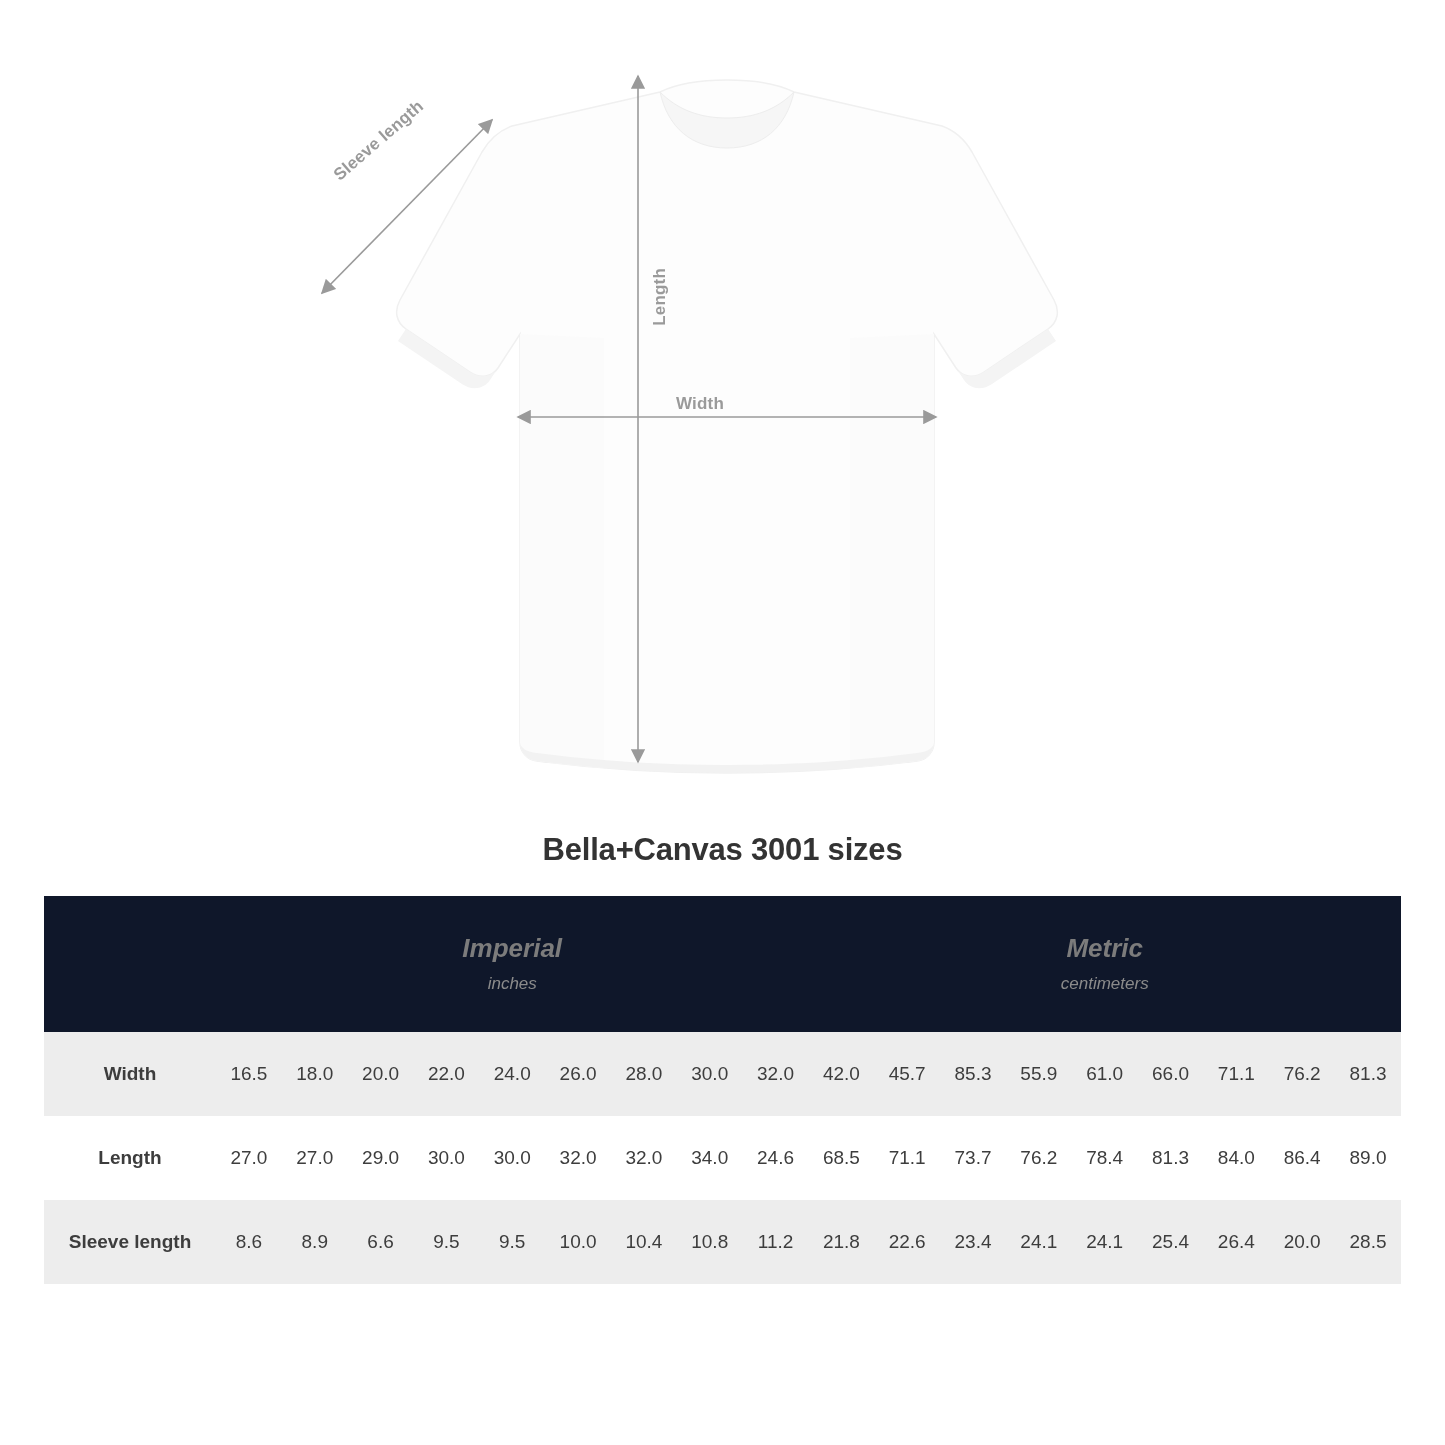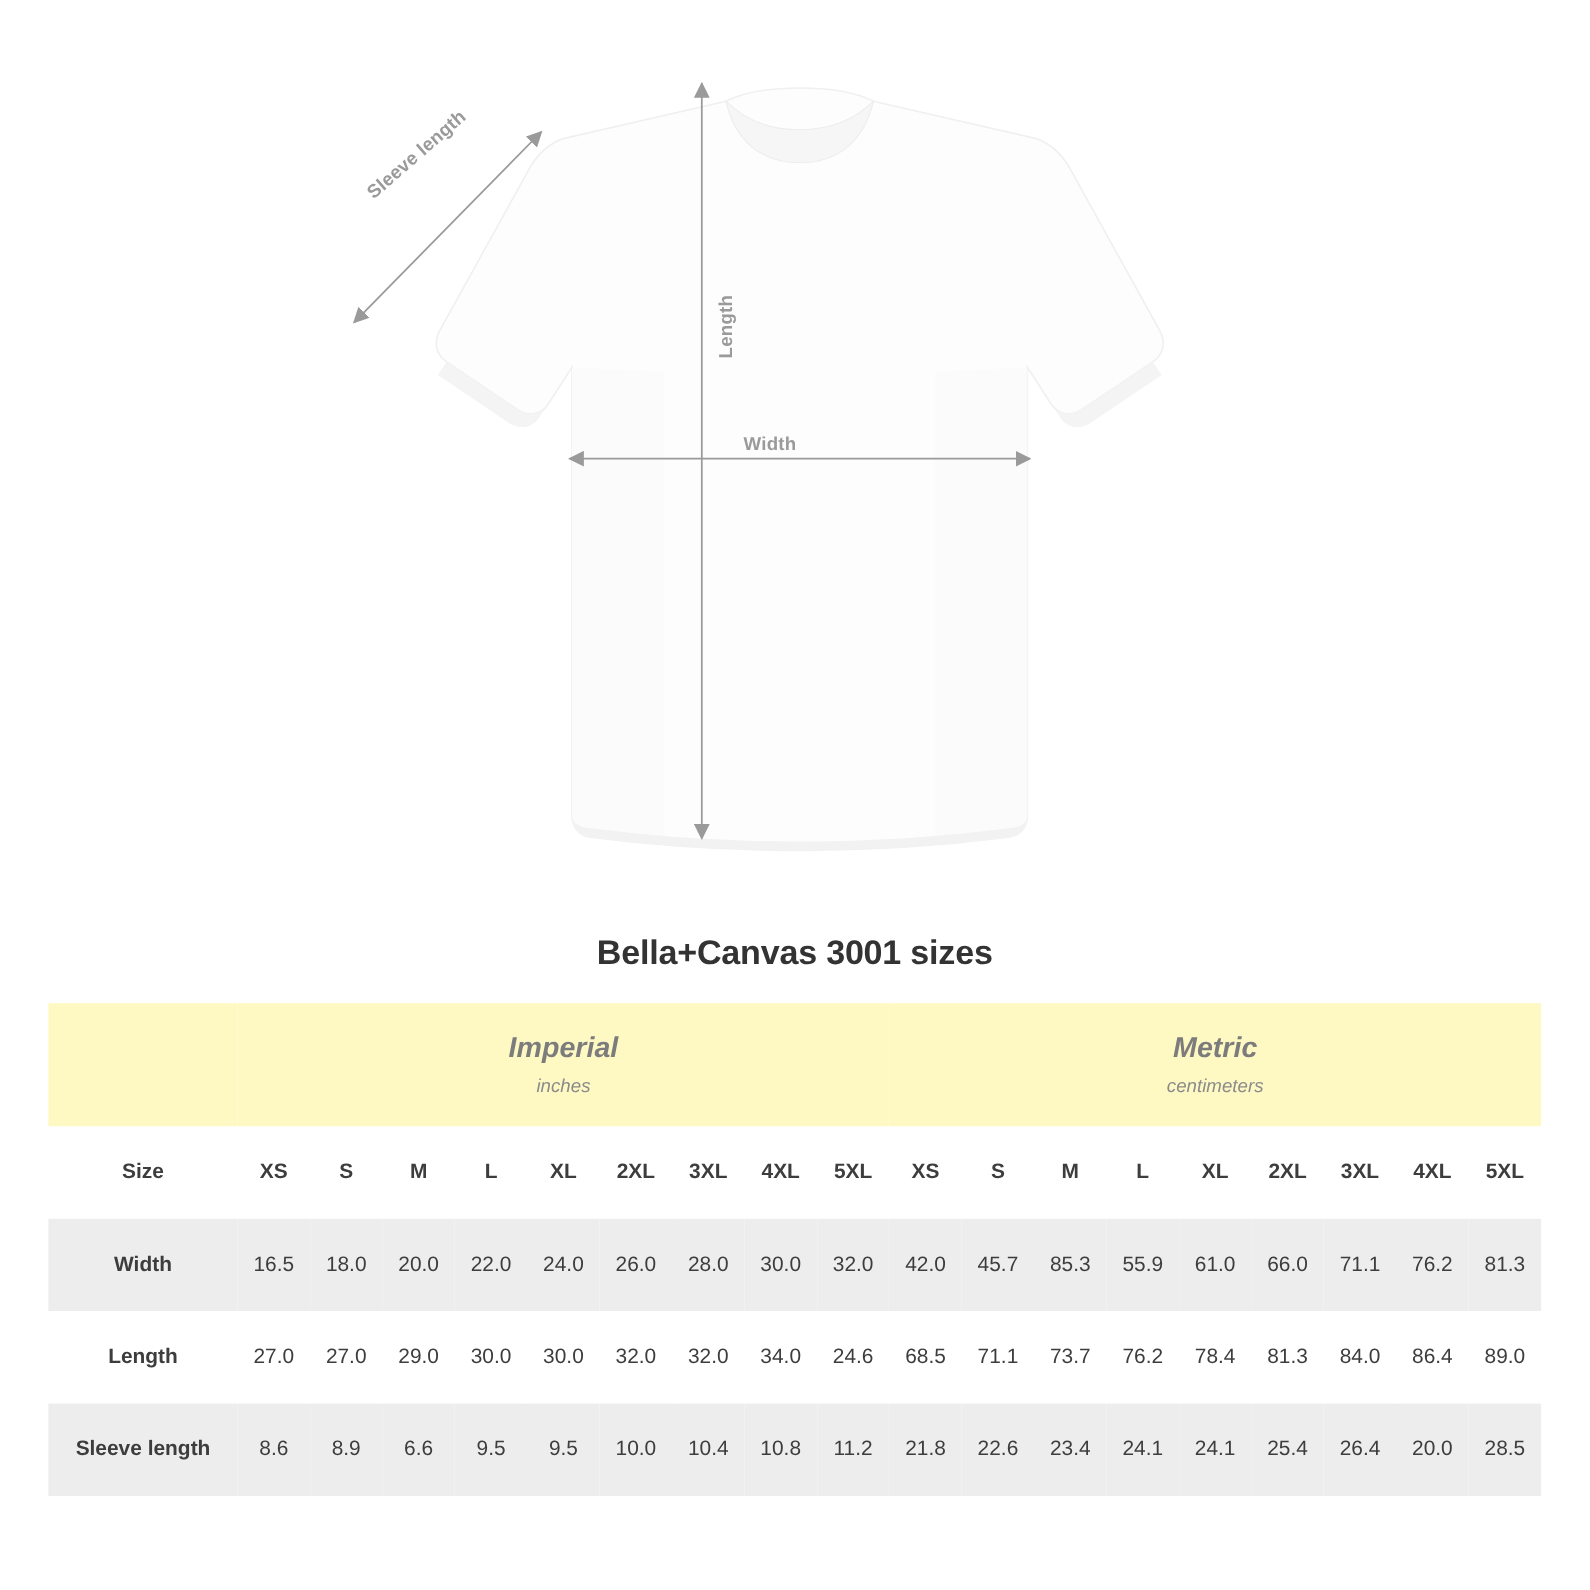--- a/index.html
+++ b/index.html
@@ -47,21 +47,21 @@
   .dim-label.sleeve {
     left: 330px;
     top: 170px;
     transform: rotate(-41deg);
     transform-origin: left top;
   }
 
   
   .title-block {
     text-align: center;
-    margin-top: 28px;
+    margin-top: 12px;
   }
   .chart-title {
     font-size: 31px;
     font-weight: bold;
     color: #333333;
     letter-spacing: -0.2px;
   }
   .chart-note {
     margin-top: 14px;
     font-size: 18px;
@@ -77,22 +77,22 @@
     border-collapse: collapse;
     width: 1357px;
     table-layout: fixed;
   }
   table.size-table td, table.size-table th {
     text-align: center;
     vertical-align: middle;
     border: none;
   }
   .unit-head td {
-    background: #fef9c3;
-    height: 112px;
+    background: #0f172a;
+    height: 136px;
     padding: 0;
   }
   .unit-system {
     font-size: 26px;
     font-style: italic;
     font-weight: bold;
     color: #7c7c7c;
     line-height: 1.1;
   }
   .unit-sub {
@@ -211,41 +211,20 @@
         <td colspan="9">
           <div class="unit-system">Imperial</div>
           <div class="unit-sub">inches</div>
         </td>
         <td colspan="9">
           <div class="unit-system">Metric</div>
           <div class="unit-sub">centimeters</div>
         </td>
       </tr>
 
-      <tr class="row-size">
-        <td class="col-first row-head">Size</td>
-        <td>XS</td>
-        <td>S</td>
-        <td>M</td>
-        <td>L</td>
-        <td>XL</td>
-        <td>2XL</td>
-        <td>3XL</td>
-        <td>4XL</td>
-        <td>5XL</td>
-        <td>XS</td>
-        <td>S</td>
-        <td>M</td>
-        <td>L</td>
-        <td>XL</td>
-        <td>2XL</td>
-        <td>3XL</td>
-        <td>4XL</td>
-        <td>5XL</td>
-      </tr>
 
       <tr class="data-row row-alt">
         <td class="col-first row-head">Width</td>
         <td>16.5</td>
         <td>18.0</td>
         <td>20.0</td>
         <td>22.0</td>
         <td>24.0</td>
         <td>26.0</td>
         <td>28.0</td>

